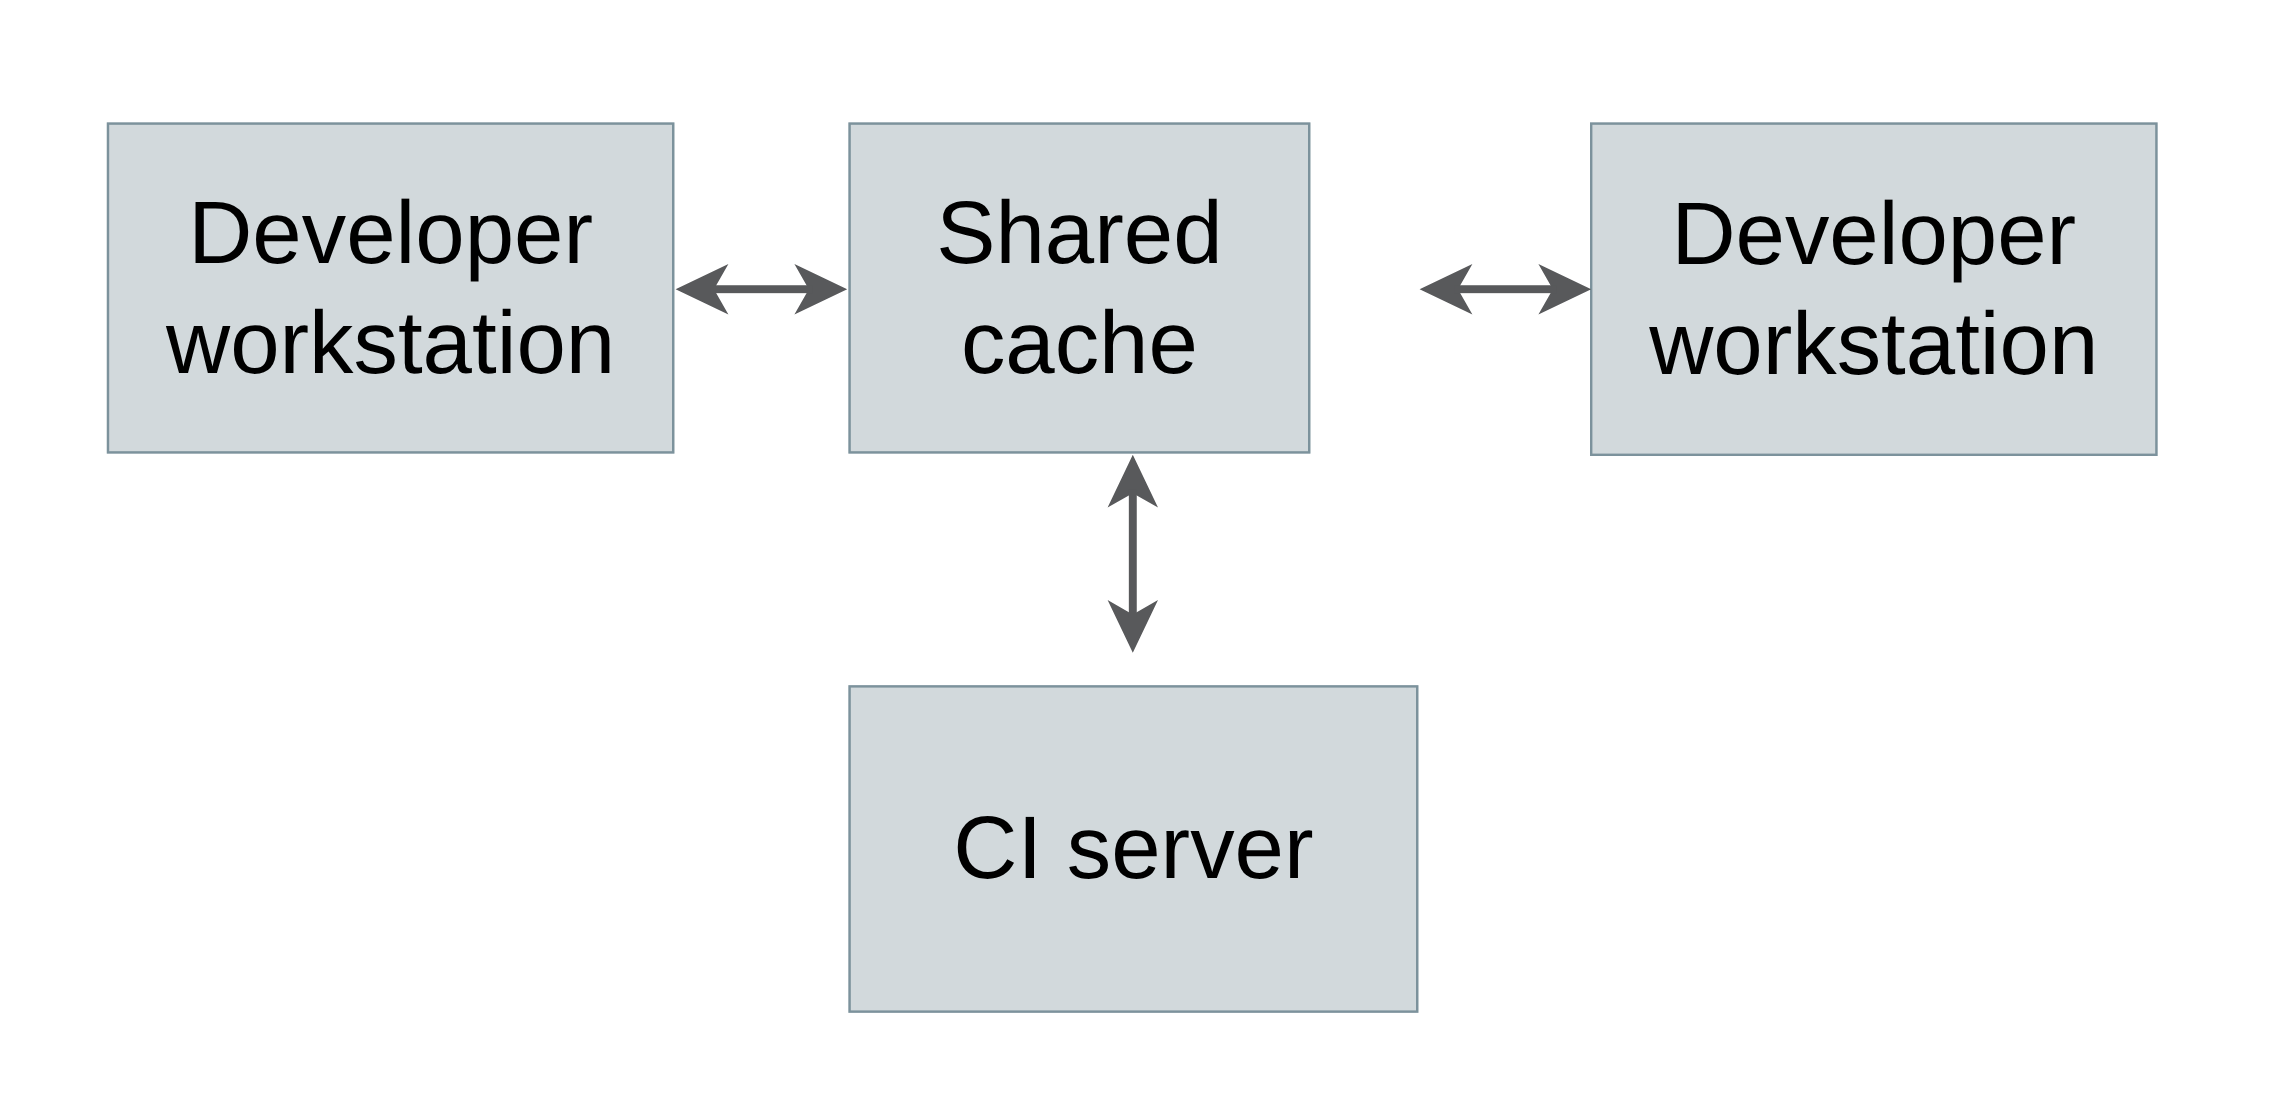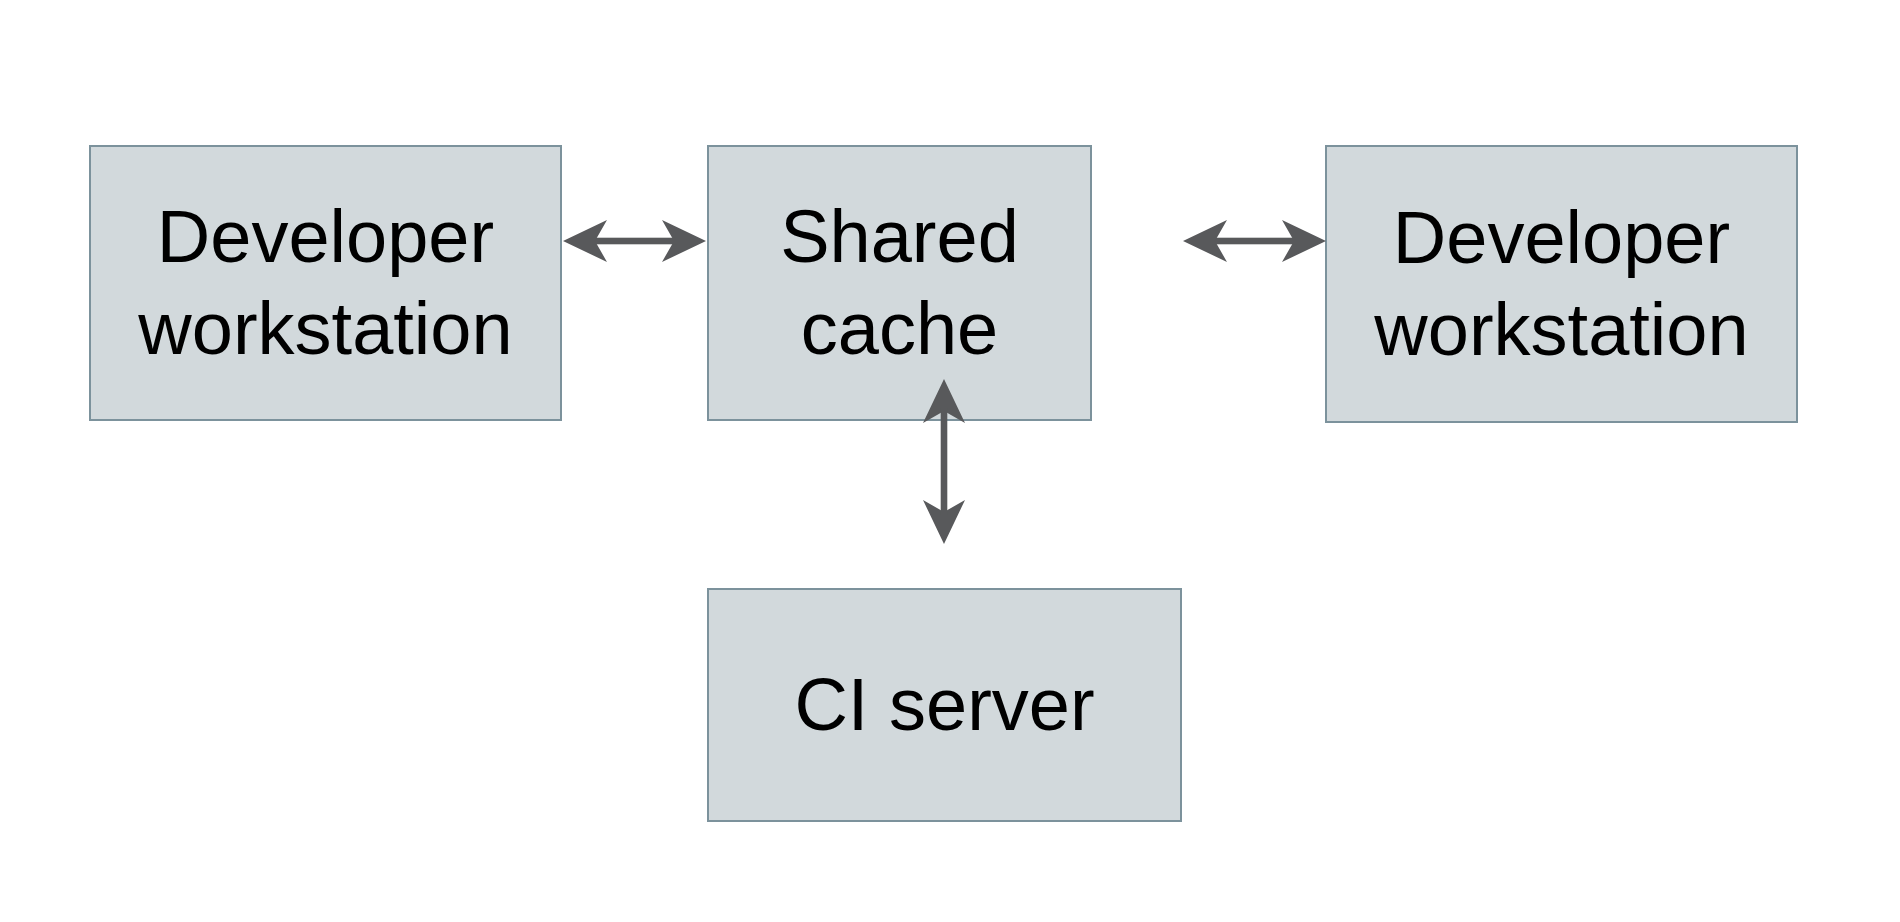--- a/index.html
+++ b/index.html
@@ -29,26 +29,25 @@
     border: 2px solid var(--node-border);
     display: flex;
     align-items: center;
     justify-content: center;
     text-align: center;
     color: var(--text);
     font-size: 74px;
     line-height: 1.25;
     padding: 0 22px;
     letter-spacing: 0px;
-    margin-top: 43px;
   }
   .node-left   { left: 89px;   top: 102px; width: 473px; height: 276px; }
   .node-center { left: 707px;  top: 102px; width: 385px; height: 276px; }
   .node-right  { left: 1325px; top: 102px; width: 473px; height: 278px; }
-  .node-ci     { left: 707px;  top: 545px; width: 475px; height: 234px; }
+  .node-ci     { left: 707px;  top: 571px; width: 475px; height: 273px; }
   .edge {
     position: absolute;
     color: var(--arrow);
   }
   .edge svg { display: block; width: 100%; height: 100%; }
   .edge-left     { left: 562px;  top: 213px; width: 145px; height: 56px; }
   .edge-right    { left: 1182px; top: 213px; width: 145px; height: 56px; }
   .edge-vertical { left: 916px;  top: 378px; width: 56px;  height: 167px; }
 </style>
 </head>

